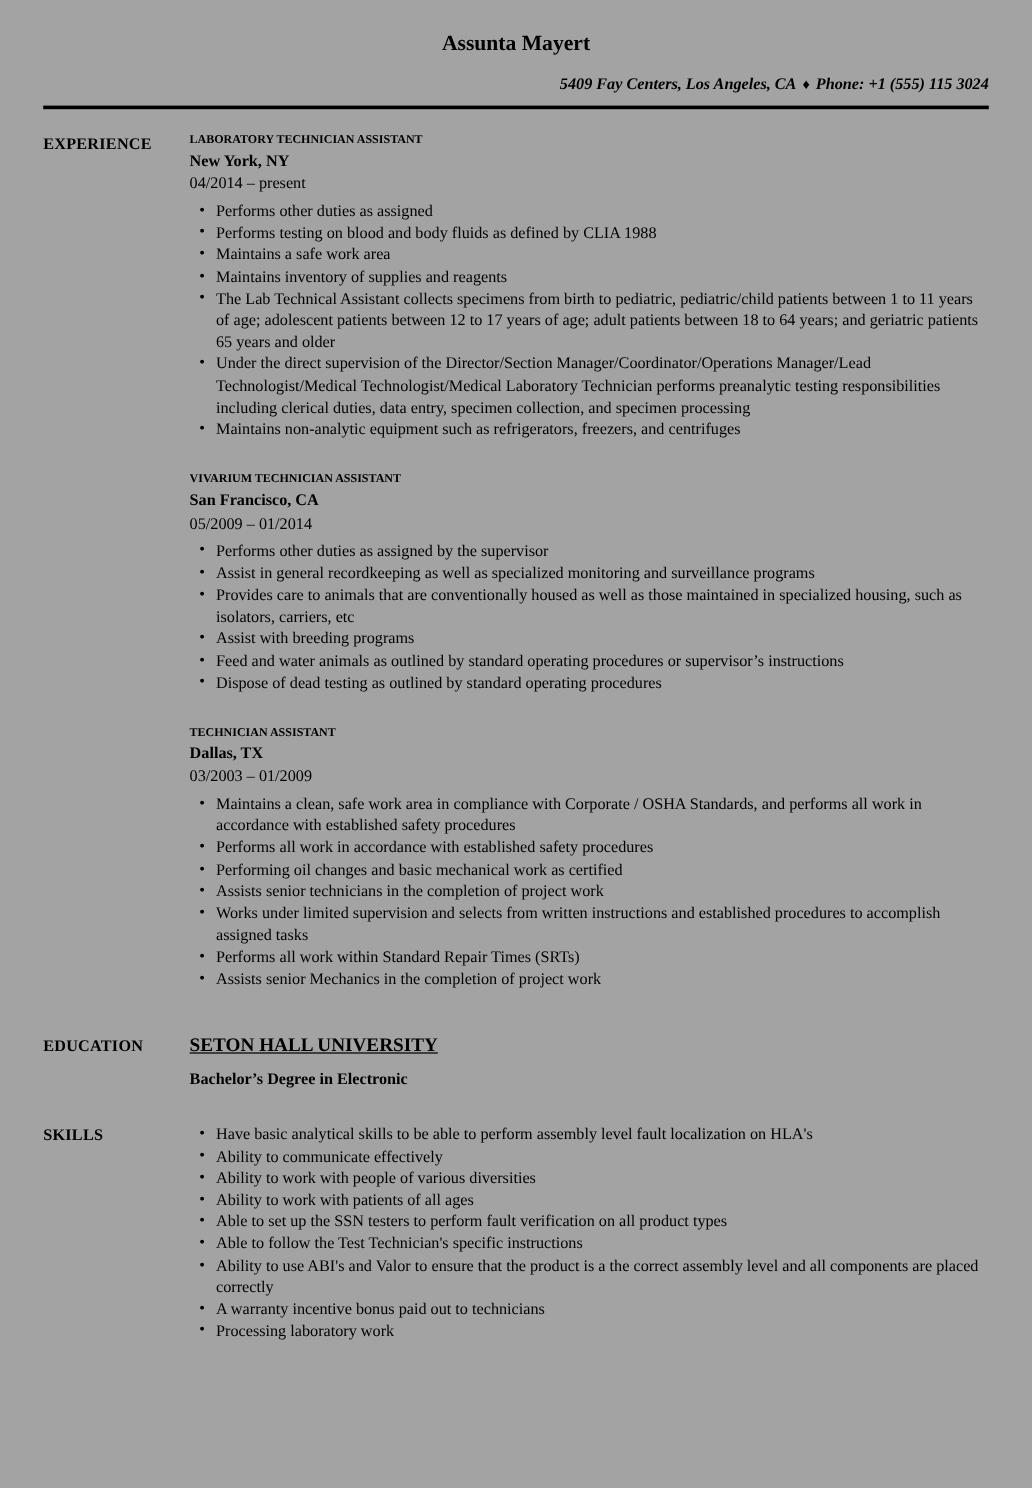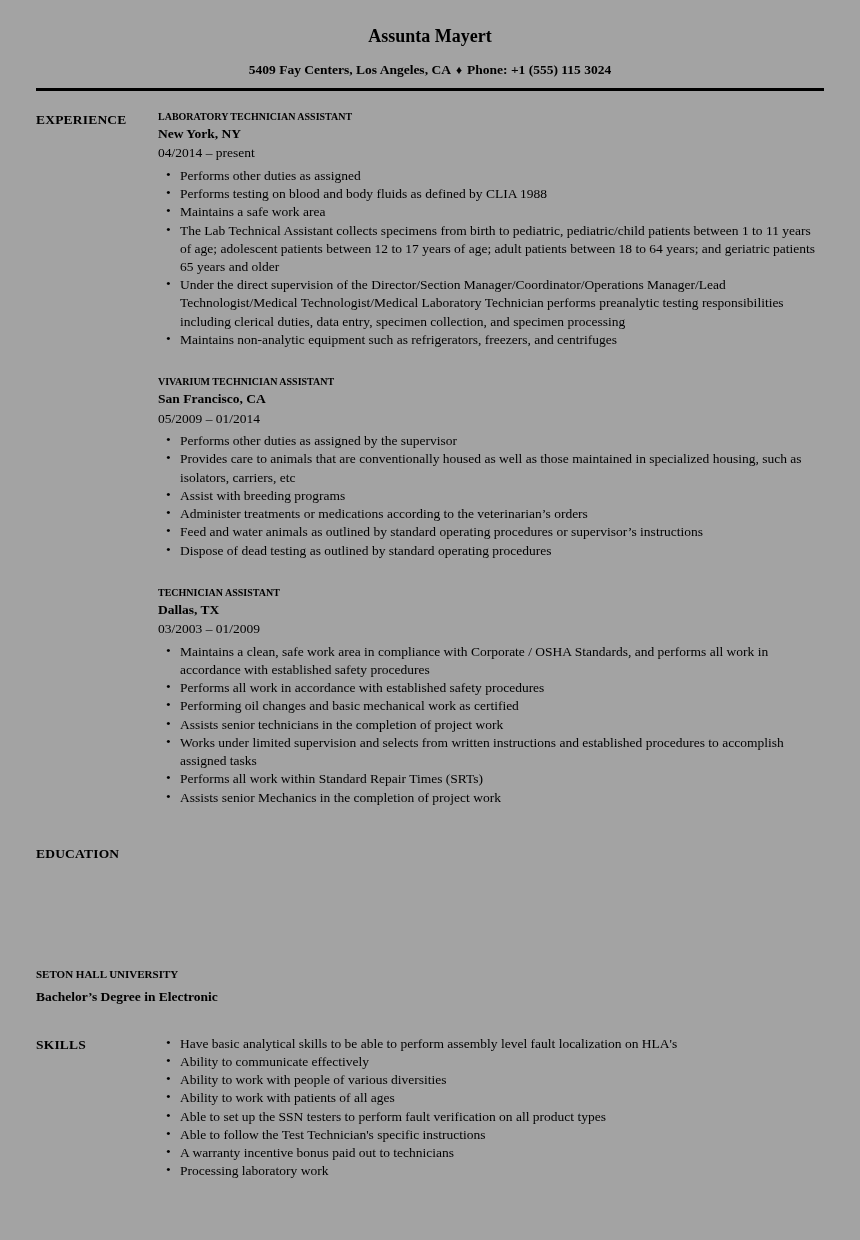--- a/index.html
+++ b/index.html
@@ -18,37 +18,38 @@
   }
   .name {
     margin: 2px 0 0 0;
     text-align: center;
     font-size: 18px;
     font-weight: bold;
     line-height: 1.2;
   }
   .contact {
     margin-top: 13px;
-    text-align: center;
+    text-align: right;
     font-weight: bold;
     font-size: 13.5px;
     white-space: nowrap;
+    font-style: italic;
   }
   .contact .diamond { padding: 0 5px; font-size: 12px; }
   .rule {
     border: none;
     border-top: 3px solid #000000;
     margin: 9px 0 0 0;
   }
   .section-row {
     display: flex;
     align-items: flex-start;
   }
   .section-row.experience { margin-top: 19px; }
-  .section-row.education  { margin-top: 37px; flex-direction: column; }
+  .section-row.education  { margin-top: 37px; }
   .section-row.skills     { margin-top: 29px; justify-content: flex-end; }
   .section-label {
     flex: 0 0 122px;
     width: 122px;
     font-weight: bold;
     font-size: 13.5px;
     padding-top: 1px;
     letter-spacing: 0.2px;
   }
   .section-content { flex: 1 1 auto; min-width: 0; }
@@ -80,23 +81,24 @@
   }
   ul.bullets li::before {
     content: "\2022";
     position: absolute;
     left: -14px;
     top: -1px;
     font-size: 13.5px;
   }
   .edu-school {
     margin: 0;
-    font-size: 11px;
+    font-size: 16px;
     font-weight: bold;
     line-height: 1.3;
+    text-decoration: underline;
   }
   .edu-degree {
     font-weight: bold;
     margin-top: 7px;
     line-height: 1.3;
   }
   .skills .bullets { margin-top: 0; }
 </style>
 </head>
 <body>
@@ -117,36 +119,37 @@
 
       <article class="job">
         <h2 class="job-title">LABORATORY TECHNICIAN ASSISTANT</h2>
         <div class="job-location">New York, NY</div>
         <div class="job-dates">04/2014 – present</div>
         <ul class="bullets">
 
         <li>Performs other duties as assigned</li>
             <li>Performs testing on blood and body fluids as defined by CLIA 1988</li>
             <li>Maintains a safe work area</li>
+            <li>Maintains inventory of supplies and reagents</li>
             <li>The Lab Technical Assistant collects specimens from birth to pediatric, pediatric/child patients between 1 to 11 years of age; adolescent patients between 12 to 17 years of age; adult patients between 18 to 64 years; and geriatric patients 65 years and older</li>
             <li>Under the direct supervision of the Director/Section Manager/Coordinator/Operations Manager/Lead Technologist/Medical Technologist/Medical Laboratory Technician performs preanalytic testing responsibilities including clerical duties, data entry, specimen collection, and specimen processing</li>
             <li>Maintains non-analytic equipment such as refrigerators, freezers, and centrifuges</li>
           </ul>
       </article>
 
       <article class="job">
         <h2 class="job-title">VIVARIUM TECHNICIAN ASSISTANT</h2>
         <div class="job-location">San Francisco, CA</div>
         <div class="job-dates">05/2009 – 01/2014</div>
         <ul class="bullets">
 
         <li>Performs other duties as assigned by the supervisor</li>
+            <li>Assist in general recordkeeping as well as specialized monitoring and surveillance programs</li>
             <li>Provides care to animals that are conventionally housed as well as those maintained in specialized housing, such as isolators, carriers, etc</li>
             <li>Assist with breeding programs</li>
-            <li>Administer treatments or medications according to the veterinarian’s orders</li>
             <li>Feed and water animals as outlined by standard operating procedures or supervisor’s instructions</li>
             <li>Dispose of dead testing as outlined by standard operating procedures</li>
           </ul>
       </article>
 
       <article class="job">
         <h2 class="job-title">TECHNICIAN ASSISTANT</h2>
         <div class="job-location">Dallas, TX</div>
         <div class="job-dates">03/2003 – 01/2009</div>
         <ul class="bullets">
@@ -176,19 +179,20 @@
     <div class="section-label">SKILLS</div>
     <div class="section-content">
       <ul class="bullets">
 
       <li>Have basic analytical skills to be able to perform assembly level fault localization on HLA's</li>
           <li>Ability to communicate effectively</li>
           <li>Ability to work with people of various diversities</li>
           <li>Ability to work with patients of all ages</li>
           <li>Able to set up the SSN testers to perform fault verification on all product types</li>
           <li>Able to follow the Test Technician's specific instructions</li>
+          <li>Ability to use ABI's and Valor to ensure that the product is a the correct assembly level and all components are placed correctly</li>
           <li>A warranty incentive bonus paid out to technicians</li>
           <li>Processing laboratory work</li>
         </ul>
     </div>
   </section>
 
 </div>
 
 </body></html>

